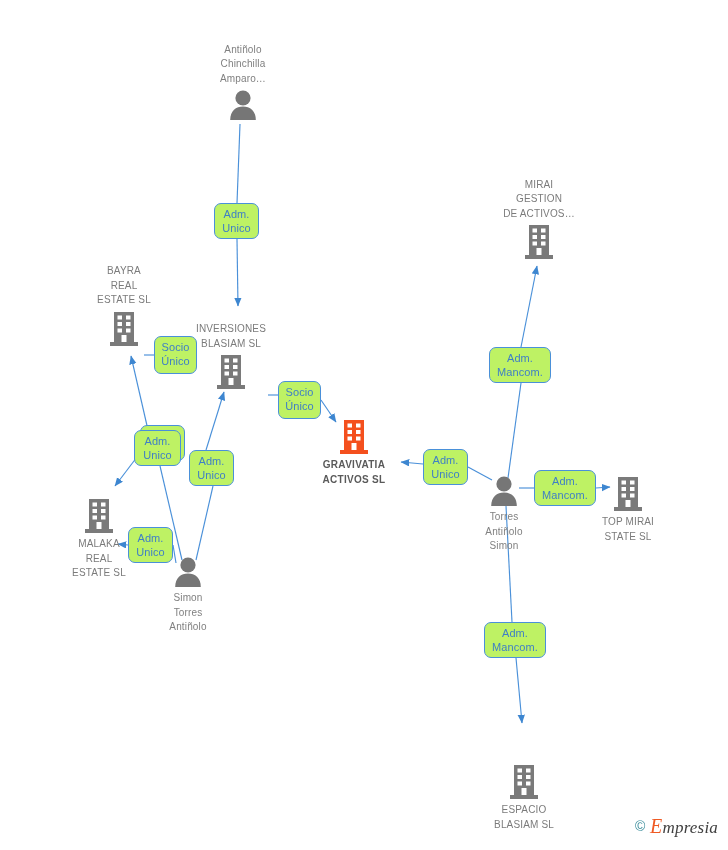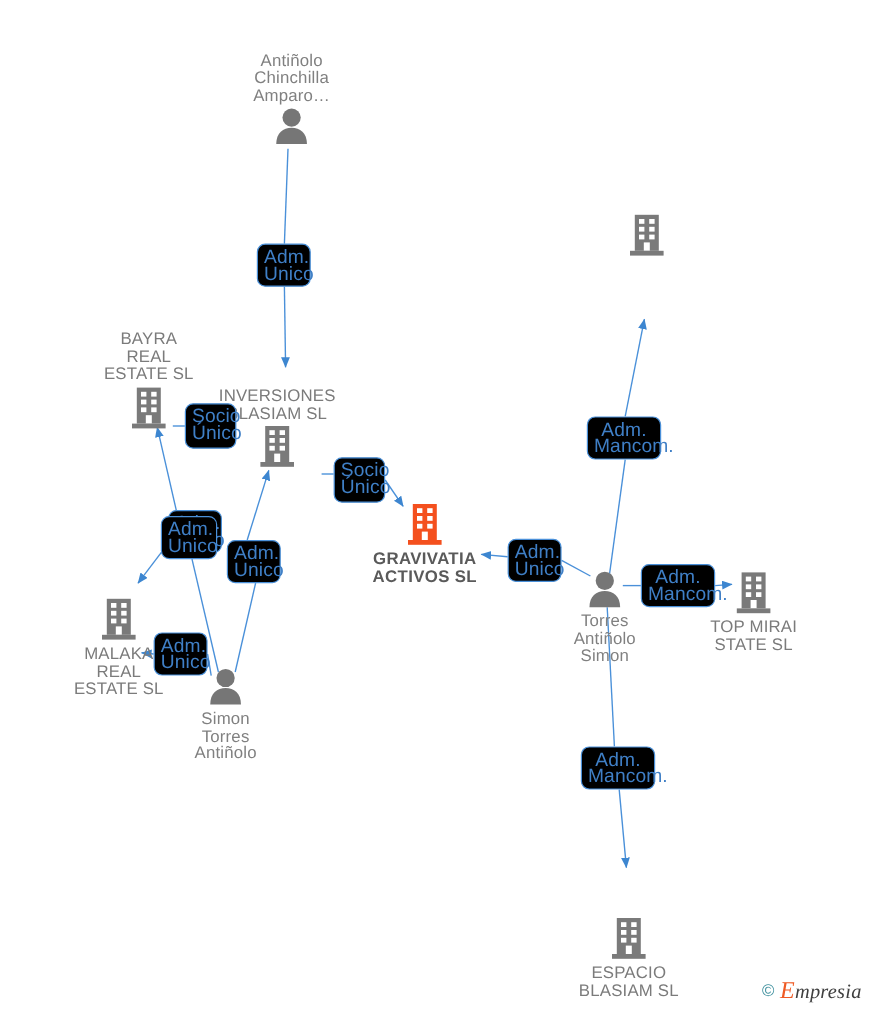--- a/index.html
+++ b/index.html
@@ -29,44 +29,44 @@
     text-align: center;
     pointer-events: auto;
   }
   .node .glyph {
     display: block;
     margin: 0 auto;
     line-height: 0;
   }
   .node .nlabel {
     display: block;
-    font-size: 14px;
+    font-size: 10px;
     line-height: 14.5px;
     color: #7a7a7a;
     letter-spacing: 0.15px;
     white-space: pre-line;
   }
   .node.company .nlabel { color: #7b7b7b; }
   .node.person .nlabel { color: #808080; }
   .node.focus .nlabel {
     color: #5a5a5a;
     font-weight: bold;
     letter-spacing: 0.3px;
   }
   .node .above { margin-bottom: 3px; }
   .node .below { margin-top: 3px; }
 
   .badge {
     position: absolute;
     box-sizing: border-box;
     border: 1.3px solid #4a90d9;
     border-radius: 7px;
-    background: #000000;
+    background: #bef264;
     color: #3f7fc6;
-    font-size: 16px;
+    font-size: 11px;
     line-height: 13.5px;
     text-align: center;
     padding: 4px 5px 4px 5px;
     white-space: pre-line;
     letter-spacing: 0.1px;
   }
 
   .watermark {
     position: absolute;
     right: 10px;
@@ -144,33 +144,36 @@
     <div class="node person" style="top: 42.5px; left: 243px;">
       <span class="nlabel above">Antiñolo
 Chinchilla
 Amparo…</span>
       <span class="glyph"><svg width="30" height="32" viewBox="0 0 30 32" xmlns="http://www.w3.org/2000/svg">
           <circle cx="15" cy="9" r="7.6" fill="#767676"></circle>
           <path d="M2.2,31 C2.2,21.6 8,17.4 15,17.4 C22,17.4 27.8,21.6 27.8,31 Z" fill="#767676"></path>
         </svg></span>
     </div>
     <div class="node company" style="top: 177.5px; left: 539px;">
-      <span class="glyph"><svg width="30" height="36" viewBox="0 0 30 36" xmlns="http://www.w3.org/2000/svg">
-          <rect x="5" y="1" width="20" height="30" fill="#7a7a7a"></rect>
-          <rect x="8.5" y="4.5" width="4.5" height="4" fill="#fff"></rect>
-          <rect x="17" y="4.5" width="4.5" height="4" fill="#fff"></rect>
-          <rect x="8.5" y="11" width="4.5" height="4" fill="#fff"></rect>
-          <rect x="17" y="11" width="4.5" height="4" fill="#fff"></rect>
-          <rect x="8.5" y="17.5" width="4.5" height="4" fill="#fff"></rect>
-          <rect x="17" y="17.5" width="4.5" height="4" fill="#fff"></rect>
-          <rect x="12.5" y="24" width="5" height="7" fill="#fff"></rect>
-          <rect x="1" y="31" width="28" height="4" fill="#7a7a7a"></rect>
-        </svg></span>
-    </div>
-    <div class="node company" style="top: 275px; left: 124px; text-align: center;">
+      <span class="nlabel above">MIRAI
+GESTION
+DE ACTIVOS…</span>
+      <span class="glyph"><svg width="30" height="36" viewBox="0 0 30 36" xmlns="http://www.w3.org/2000/svg">
+          <rect x="5" y="1" width="20" height="30" fill="#7a7a7a"></rect>
+          <rect x="8.5" y="4.5" width="4.5" height="4" fill="#fff"></rect>
+          <rect x="17" y="4.5" width="4.5" height="4" fill="#fff"></rect>
+          <rect x="8.5" y="11" width="4.5" height="4" fill="#fff"></rect>
+          <rect x="17" y="11" width="4.5" height="4" fill="#fff"></rect>
+          <rect x="8.5" y="17.5" width="4.5" height="4" fill="#fff"></rect>
+          <rect x="17" y="17.5" width="4.5" height="4" fill="#fff"></rect>
+          <rect x="12.5" y="24" width="5" height="7" fill="#fff"></rect>
+          <rect x="1" y="31" width="28" height="4" fill="#7a7a7a"></rect>
+        </svg></span>
+    </div>
+    <div class="node company" style="top: 264px; left: 124px; text-align: center;">
       <span class="nlabel above">BAYRA
 REAL
 ESTATE  SL</span>
       <span class="glyph"><svg width="30" height="36" viewBox="0 0 30 36" xmlns="http://www.w3.org/2000/svg">
           <rect x="5" y="1" width="20" height="30" fill="#7a7a7a"></rect>
           <rect x="8.5" y="4.5" width="4.5" height="4" fill="#fff"></rect>
           <rect x="17" y="4.5" width="4.5" height="4" fill="#fff"></rect>
           <rect x="8.5" y="11" width="4.5" height="4" fill="#fff"></rect>
           <rect x="17" y="11" width="4.5" height="4" fill="#fff"></rect>
           <rect x="8.5" y="17.5" width="4.5" height="4" fill="#fff"></rect>

